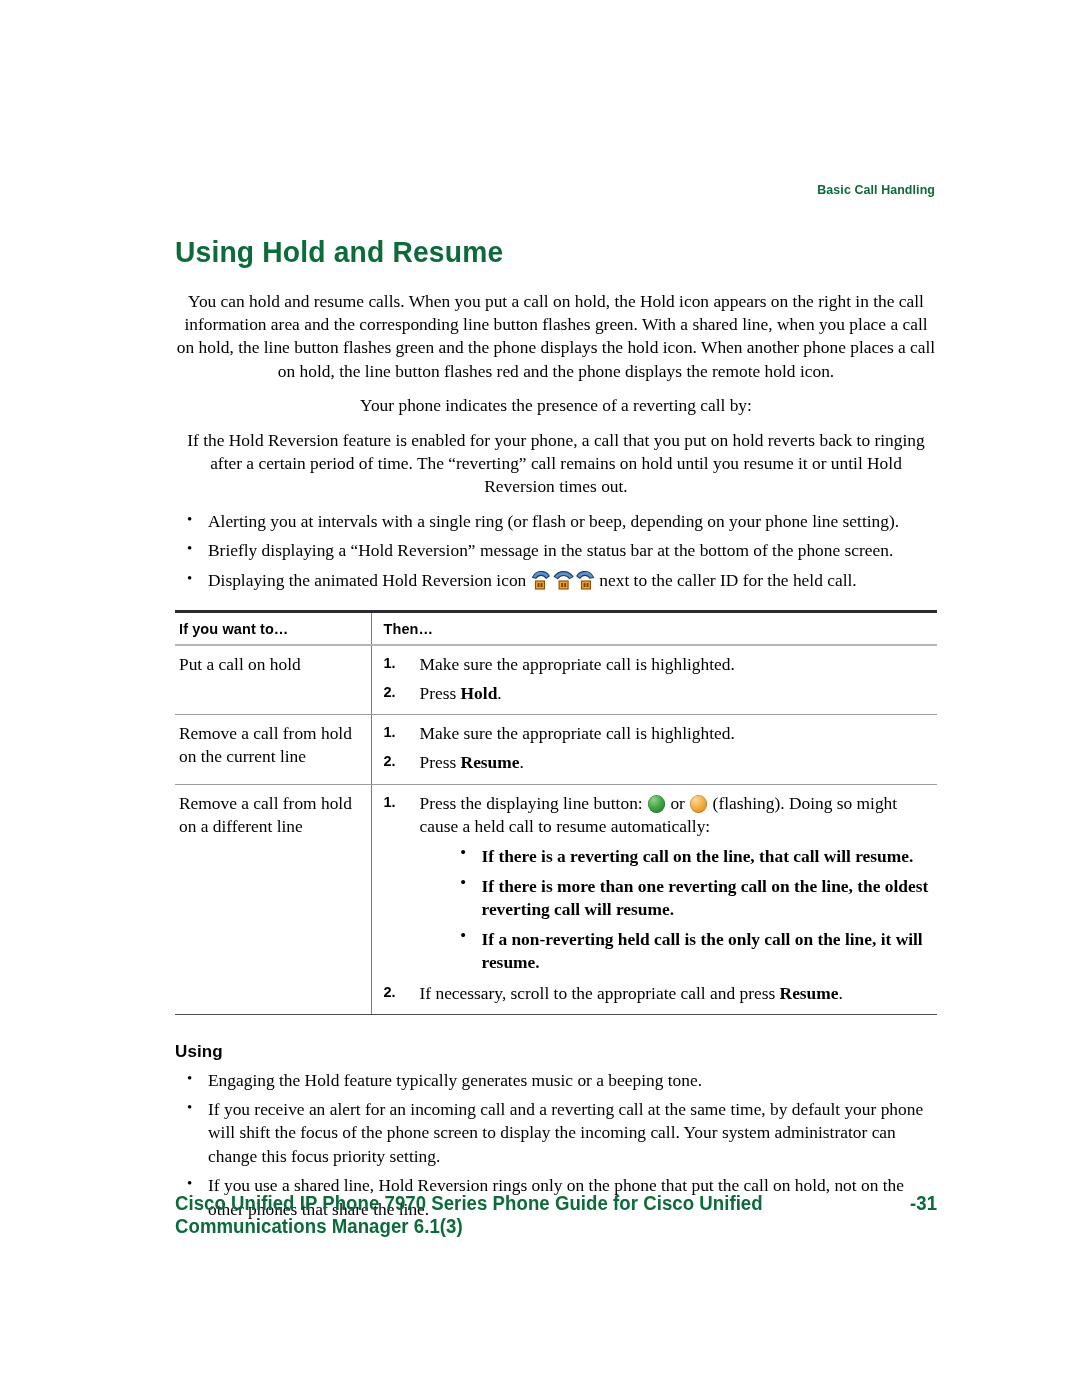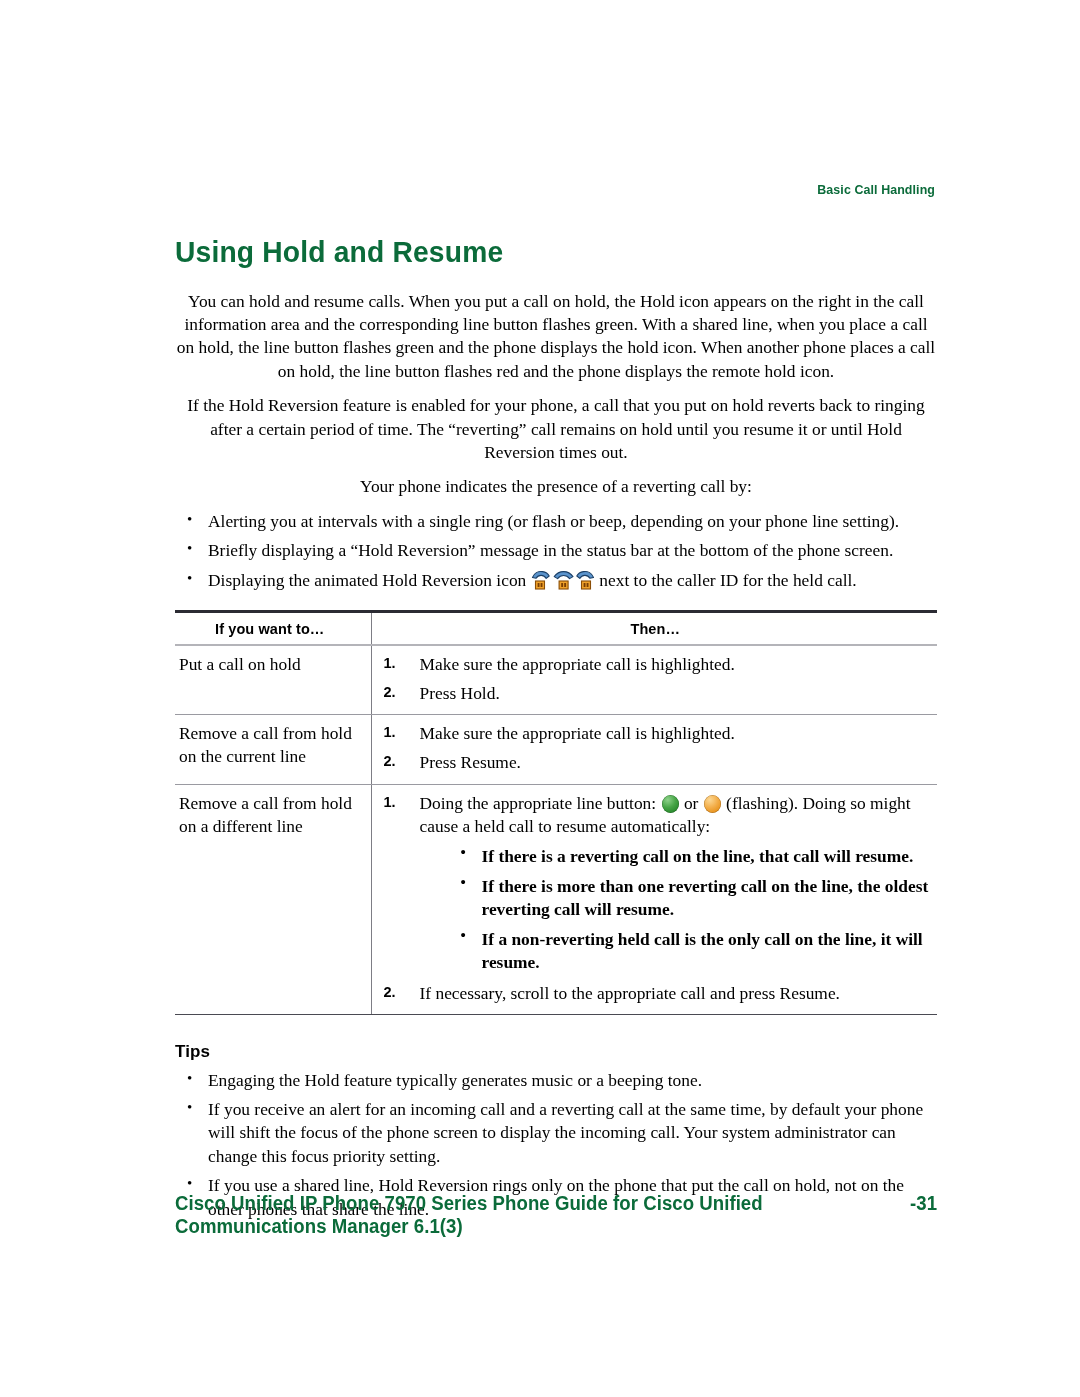--- a/index.html
+++ b/index.html
@@ -113,21 +113,21 @@
   table.proc {
     width: 762px;
     border-collapse: collapse;
     margin-top: 13px;
     table-layout: fixed;
   }
   table.proc col.c1 { width: 196px; }
   table.proc col.c2 { width: 566px; }
 
   table.proc thead th {
-    text-align: center;
+    text-align: left;
     vertical-align: top;
     font-family: "Liberation Sans Narrow", "Liberation Sans", sans-serif;
     font-weight: bold;
     font-size: 14.5px;
     color: #000;
     border-top: 3.5px solid #2b2b33;
     border-bottom: 2px solid #b4b4b9;
     padding: 8px 10px 7px 4px;
     letter-spacing: .1px;
   }
@@ -212,36 +212,36 @@
     align-items: baseline;
     font-family: "Liberation Sans Narrow", "Liberation Sans", sans-serif;
     font-weight: bold;
     font-size: 20px;
     color: #0B6B3A;
     letter-spacing: .05px;
   }
   .footer .doc-title { transform: scaleX(.93); transform-origin: left center; }
   .footer .page-num  { transform: scaleX(.93); transform-origin: right center; }
 
-  b, strong { font-weight: normal; }
+  b, strong { font-weight: bold; }
 </style>
 </head>
 <body>
 
 <div class="page">
 
   <div class="running-header">Basic Call Handling</div>
 
   <div class="content">
 
     <h1 class="page-title">Using Hold and Resume</h1>
 
     <p class="body">You can hold and resume calls. When you put a call on hold, the Hold icon appears on the right in the call information area and the corresponding line button flashes green. With a shared line, when you place a call on hold, the line button flashes green and the phone displays the hold icon. When another phone places a call on hold, the line button flashes red and the phone displays the remote hold icon.</p>
+    <p class="body">Your phone indicates the presence of a reverting call by:</p>
     <p class="body">If the Hold Reversion feature is enabled for your phone, a call that you put on hold reverts back to ringing after a certain period of time. The “reverting” call remains on hold until you resume it or until Hold Reversion times out.</p>
-    <p class="body">Your phone indicates the presence of a reverting call by:</p>
 
     <ul class="bullets">
       <li><span>Alerting you at intervals with a single ring (or flash or beep, depending on your phone line setting).</span></li>
       <li><span>Briefly displaying a “Hold Reversion” message in the status bar at the bottom of the phone screen.</span></li>
       <li><span>Displaying the animated Hold Reversion icon</span><span class="hold-rev-icon"><svg width="66" height="22" viewBox="0 0 66 22" xmlns="http://www.w3.org/2000/svg">
               <g>
                 <path d="M2.5 8.5 C4 4.2 8.2 2 12.5 2.6 C16 3.1 18.2 5 19.2 7 L16.2 9.4 C15.2 7.7 13.4 6.5 11.3 6.4 C9.1 6.3 7.2 7.4 6.1 9.2 Z" fill="#5a93cc" stroke="#1b3f66" stroke-width="1.1" stroke-linejoin="round"></path>
                 <rect x="5.5" y="12" width="9" height="8" fill="#f0a22a" stroke="#8a4e06" stroke-width="1.1"></rect>
                 <rect x="7.6" y="14" width="1.9" height="4" fill="#7a3f03"></rect>
                 <rect x="10.6" y="14" width="1.9" height="4" fill="#7a3f03"></rect>
@@ -289,39 +289,39 @@
               <li><span class="num">1.</span><span>Make sure the appropriate call is highlighted.</span></li>
               <li><span class="num">2.</span><span>Press </span><b>Resume</b><span>.</span></li>
             </ol>
           </td>
         </tr>
         <tr>
           <td class="c1">Remove a call from hold on a different line</td>
           <td class="c2">
             <ol class="steps">
               <li>
-                <span class="num">1.</span><span>Doing the appropriate line button:</span>
+                <span class="num">1.</span><span>Press the displaying line button:</span>
                 <span class="line-btn green"></span>
                 <span>or</span>
                 <span class="line-btn amber"></span>
                 <span>(flashing). Doing so might cause a held call to resume automatically:</span>
                 <ul class="subbullets">
                   <li><span>If there is a reverting call on the line, that call will resume.</span></li>
                   <li><span>If there is more than one reverting call on the line, the oldest reverting call will resume.</span></li>
                   <li><span>If a non-reverting held call is the only call on the line, it will resume.</span></li>
                 </ul>
               </li>
               <li><span class="num">2.</span><span>If necessary, scroll to the appropriate call and press </span><b>Resume</b><span>.</span></li>
             </ol>
           </td>
         </tr>
       </tbody>
     </table>
 
-    <h2 class="tips-title">Tips</h2>
+    <h2 class="tips-title">Using</h2>
     <ul class="bullets">
       <li><span>Engaging the Hold feature typically generates music or a beeping tone.</span></li>
       <li><span>If you receive an alert for an incoming call and a reverting call at the same time, by default your phone will shift the focus of the phone screen to display the incoming call. Your system administrator can change this focus priority setting.</span></li>
       <li><span>If you use a shared line, Hold Reversion rings only on the phone that put the call on hold, not on the other phones that share the line.</span></li>
     </ul>
 
   </div>
 
   <div class="footer">
     <div class="doc-title">Cisco Unified IP Phone 7970 Series Phone Guide for Cisco Unified Communications Manager 6.1(3)</div>

